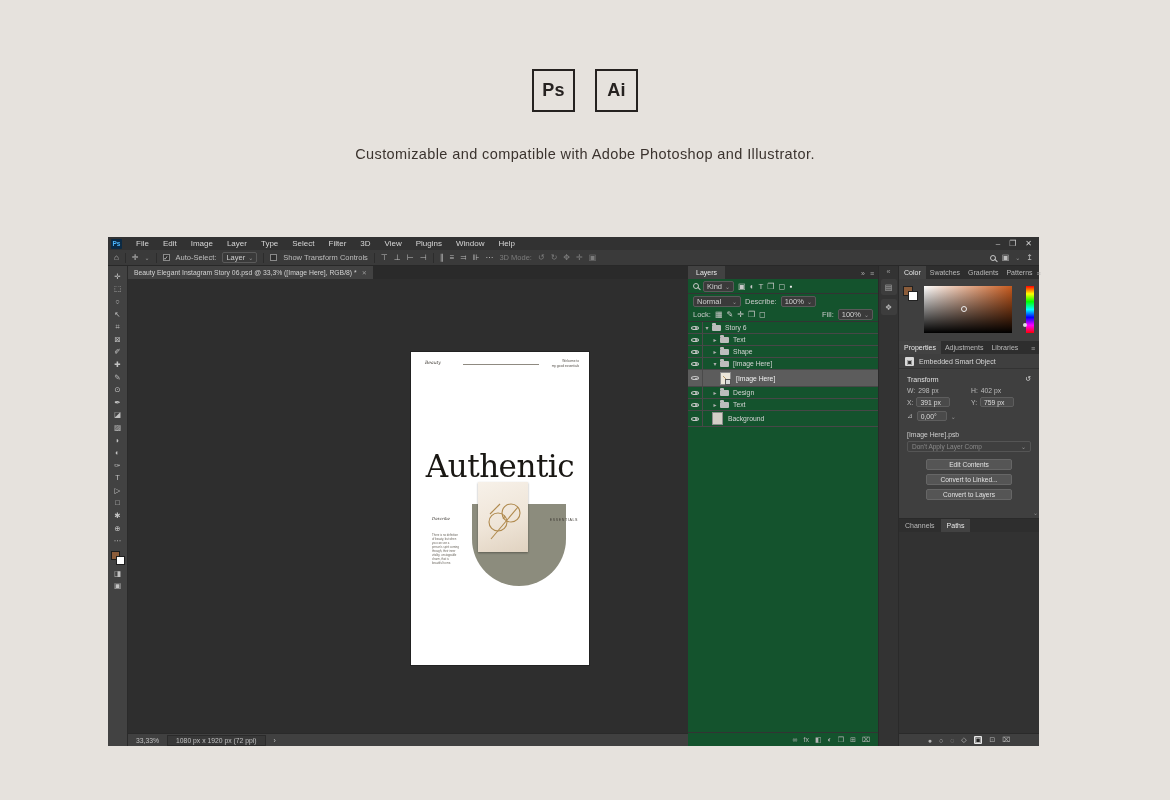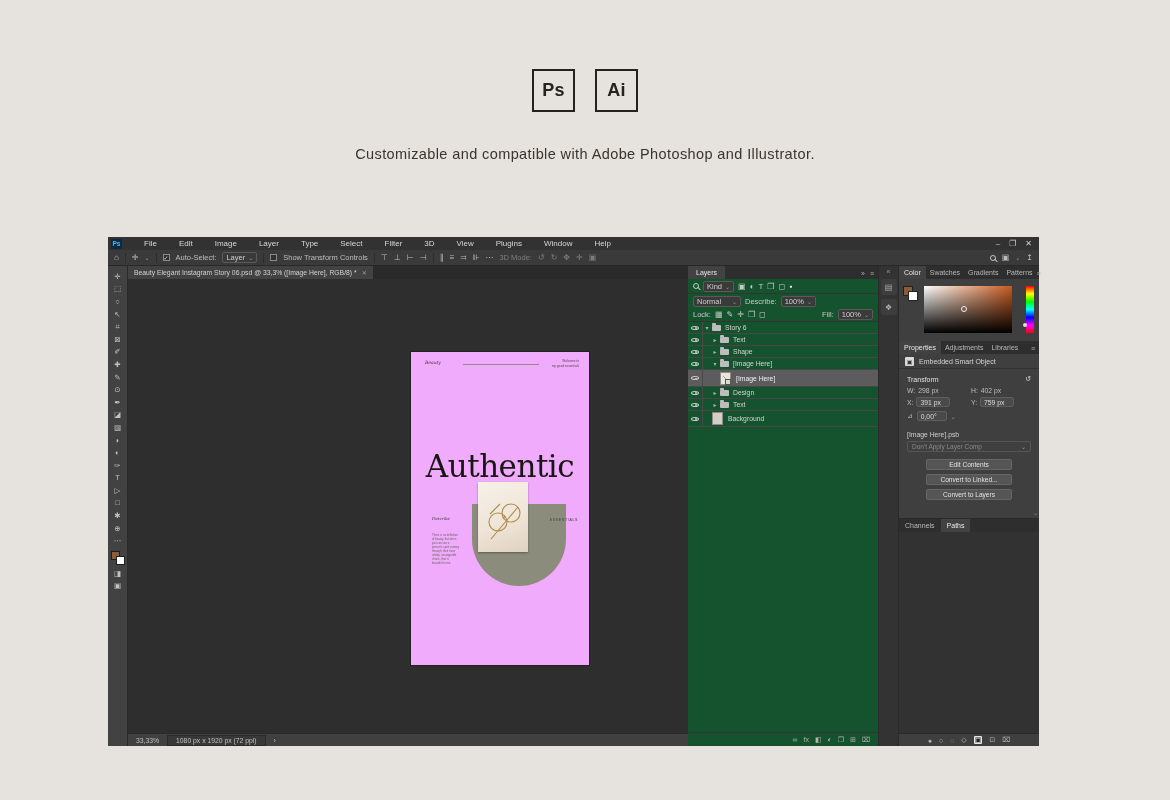--- a/index.html
+++ b/index.html
@@ -10,21 +10,21 @@
   .badges { position:absolute; top:69px; left:0; right:0; display:flex; justify-content:center; gap:20px; }
   .app-badge { width:43px; height:43px; border:2.5px solid #262220; display:flex; align-items:center; justify-content:center;
     font-size:18px; font-weight:bold; color:#262220; letter-spacing:.3px; background:transparent; }
   .promo-text { position:absolute; top:142px; left:0; right:0; text-align:center; color:#3b332e;
     font-size:14.5px; line-height:24px; letter-spacing:.4px; }
 
   
   .ps-window { position:absolute; left:108px; top:237px; width:931px; height:509px; background:#383838;
     font-size:7.5px; color:#c9c9c9; display:flex; flex-direction:column; }
 
-  .menubar { height:13px; background:#323232; display:flex; align-items:center; gap:12px; padding:0 3px; font-size:8px; flex:0 0 auto; }
+  .menubar { height:13px; background:#323232; display:flex; align-items:center; gap:4px; padding:0 3px; font-size:8px; flex:0 0 auto; }
   .ps-logo { width:11px; height:10px; background:#0b2a44; color:#4db8ff; font-size:6.5px; font-weight:bold;
     display:flex; align-items:center; justify-content:center; border-radius:1px; margin-right:5px; }
   .menu-item { padding:0 5px; color:#d6d6d6; }
   .win-controls { margin-left:auto; display:flex; gap:9px; color:#cfcfcf; font-size:8px; padding-right:4px; }
 
   .optionsbar { height:16px; background:#3a3a3a; border-bottom:1px solid #282828; display:flex; align-items:center;
     gap:6px; padding:0 6px; flex:0 0 auto; color:#bdbdbd; }
   .osep { width:1px; height:10px; background:#2c2c2c; }
   .cb { width:7px; height:7px; border:1px solid #8a8a8a; background:#2f2f2f; display:inline-flex; align-items:center; justify-content:center; font-size:6px; color:#ddd; }
   .sel { background:#3a3a3a; border:1px solid #5a5a5a; border-radius:2px; height:11px; display:inline-flex;
@@ -50,21 +50,21 @@
   .tabrow { height:13px; background:#2a2a2a; display:flex; align-items:flex-end; flex:0 0 auto; }
   .doc-tab { background:#424242; height:13px; display:flex; align-items:center; gap:5px; padding:0 6px;
     font-size:6.8px; color:#d2d2d2; max-width:250px; white-space:nowrap; }
   .tab-close { color:#9a9a9a; font-size:6px; }
   .canvas { flex:1; background:#2e2e2e; position:relative; overflow:hidden; }
   .statusbar { height:13px; background:#404040; border-top:1px solid #2a2a2a; display:flex; align-items:center;
     gap:8px; padding:0 8px; font-size:6.8px; color:#c2c2c2; flex:0 0 auto; }
   .status-box { background:#383838; border:1px solid #2b2b2b; padding:1px 8px; }
 
   
-  .poster { position:absolute; left:283px; top:73px; width:178px; height:313px; background:#f0abfc;
+  .poster { position:absolute; left:283px; top:73px; width:178px; height:313px; background:#ffffff;
     box-shadow:0 0 0 1px #222; color:#3c3832; }
   .poster-brand { position:absolute; left:14px; top:8px; font-family:"DejaVu Serif", serif; font-style:italic; font-size:4.5px; }
   .poster-rule { position:absolute; left:52px; top:12px; width:76px; height:1px; background:#8f8a81; }
   .poster-welcome { position:absolute; right:10px; top:7px; font-size:3.2px; text-align:right; line-height:1.5; color:#55504a; }
   .poster-headline { position:absolute; left:0; right:0; top:96px; text-align:center; font-family:"DejaVu Serif", serif;
     font-size:31px; font-weight:normal; letter-spacing:-0.5px; color:#191713; }
   .poster-arch { position:absolute; left:61px; top:152px; width:94px; height:82px; background:#8c8c7d; border-radius:0 0 47px 47px; }
   .poster-photo { position:absolute; left:67px; top:130px; width:50px; height:70px;
     background:linear-gradient(160deg,#f7f1e9 0%, #efe5d8 55%, #e0d2c0 100%); box-shadow:0 1px 2px rgba(0,0,0,.35); }
   .poster-describe { position:absolute; left:21px; top:164px; font-family:"DejaVu Serif", serif; font-style:italic; font-size:4px; }

